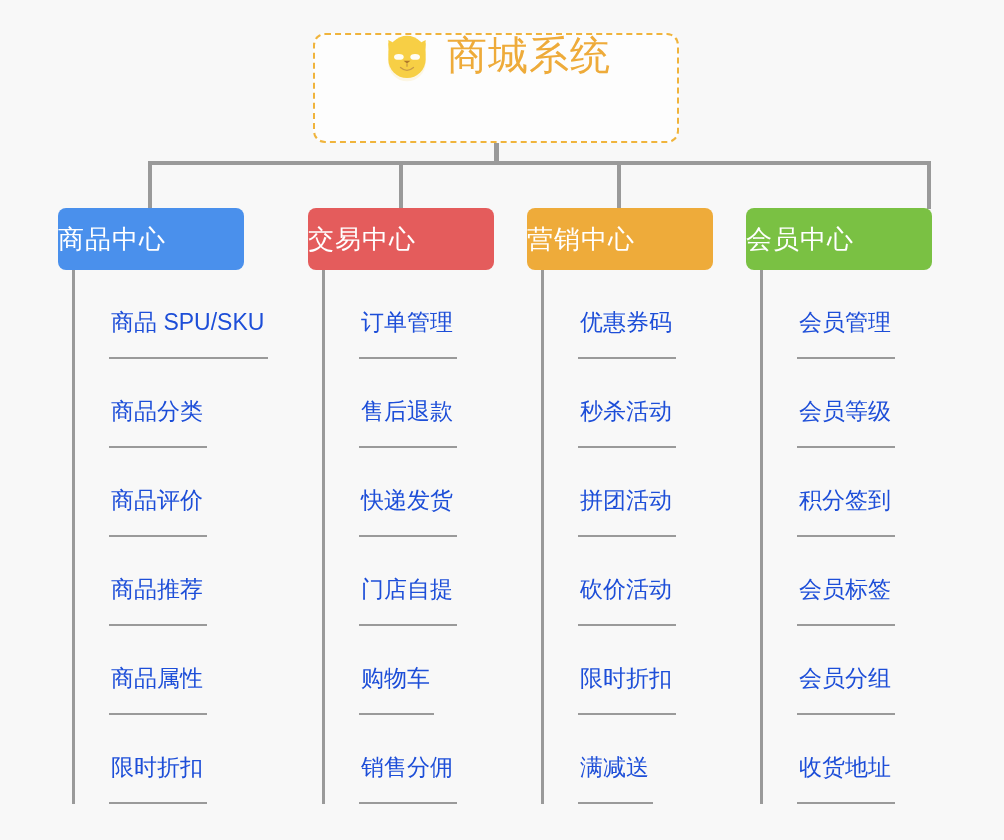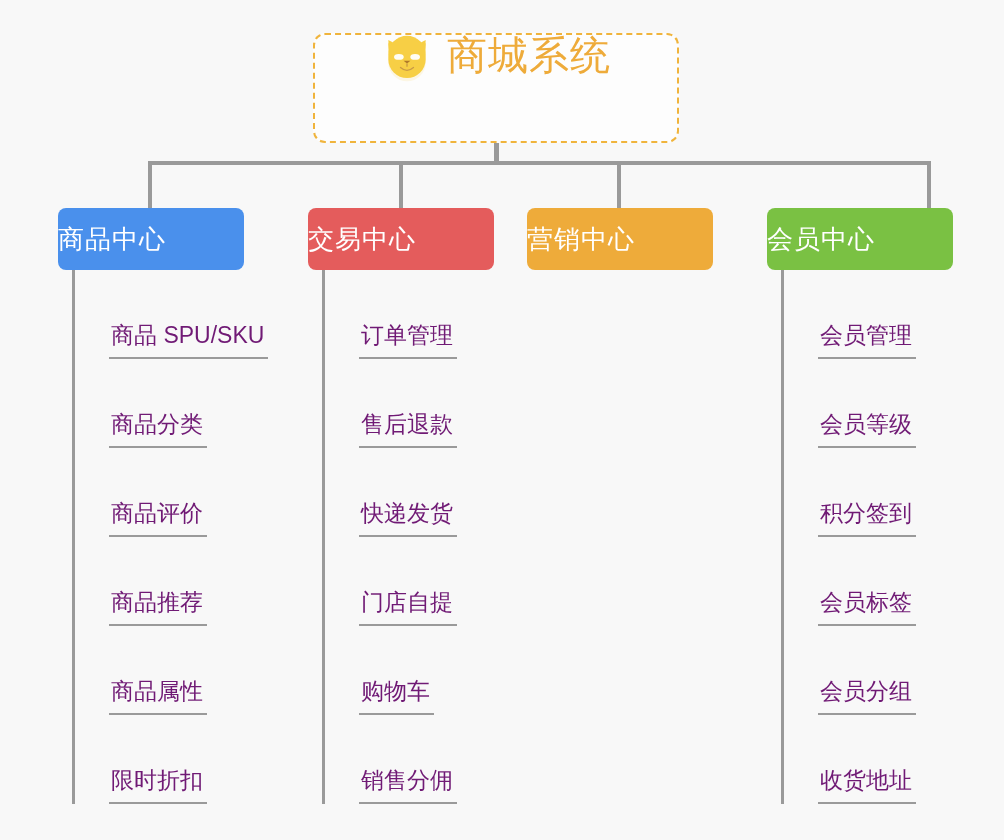--- a/index.html
+++ b/index.html
@@ -86,23 +86,23 @@
   .leaf-item {
     height: 89px;
     box-sizing: border-box;
     display: flex;
     align-items: flex-end;
     padding-left: 34px;
   }
   .leaf-label {
     display: inline-block;
     font-size: 23px;
-    color: #701a75;
+    color: #1d4ed8;
     line-height: 1.2;
-    padding: 0 4px 7px 2px;
+    padding: 0 4px 20px 2px;
     border-bottom: 2px solid #9a9a9a;
     white-space: nowrap;
   }
 </style>
 </head>
 <body style="background: rgb(248, 248, 248);">
 
 <div id="canvas">
 
   <div class="root-node" style="border-color: rgb(240, 180, 60);">
@@ -186,23 +186,43 @@
       <div class="leaf-item">
           <span class="leaf-label">销售分佣</span>
         </div>
     </div>
   </div>
 
   <div class="column" style="left:527px; width:186px;">
     <div class="cat-header" style="width:186px; background:#eeab3a;">
       <span>营销中心</span>
     </div>
-  </div>
-
-  <div class="column" style="left:767px; width:186px;">
+    <div class="leaf-list">
+      <div class="leaf-item">
+          <span class="leaf-label">优惠券码</span>
+        </div>
+      <div class="leaf-item">
+          <span class="leaf-label">秒杀活动</span>
+        </div>
+      <div class="leaf-item">
+          <span class="leaf-label">拼团活动</span>
+        </div>
+      <div class="leaf-item">
+          <span class="leaf-label">砍价活动</span>
+        </div>
+      <div class="leaf-item">
+          <span class="leaf-label">限时折扣</span>
+        </div>
+      <div class="leaf-item">
+          <span class="leaf-label">满减送</span>
+        </div>
+    </div>
+  </div>
+
+  <div class="column" style="left:746px; width:186px;">
     <div class="cat-header" style="width:186px; background:#7ac143;">
       <span>会员中心</span>
     </div>
     <div class="leaf-list">
       <div class="leaf-item">
           <span class="leaf-label">会员管理</span>
         </div>
       <div class="leaf-item">
           <span class="leaf-label">会员等级</span>
         </div>

